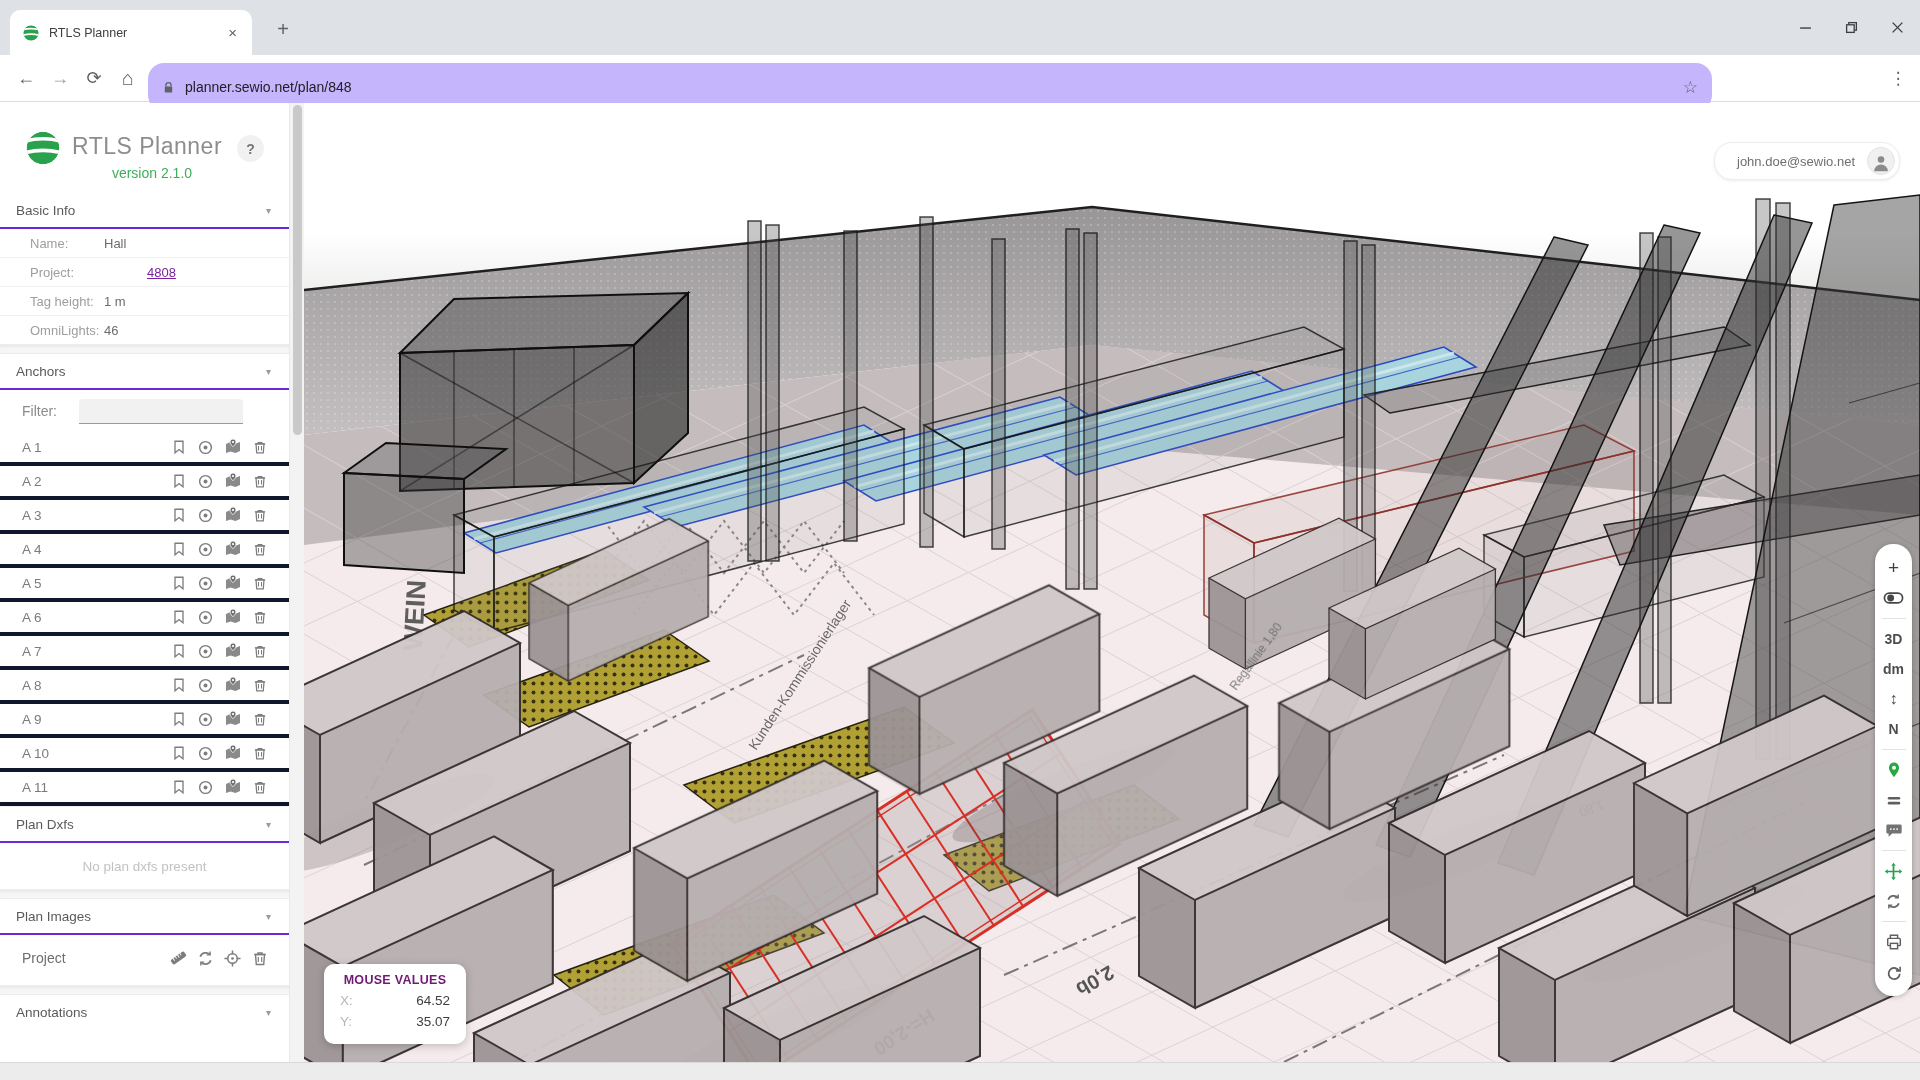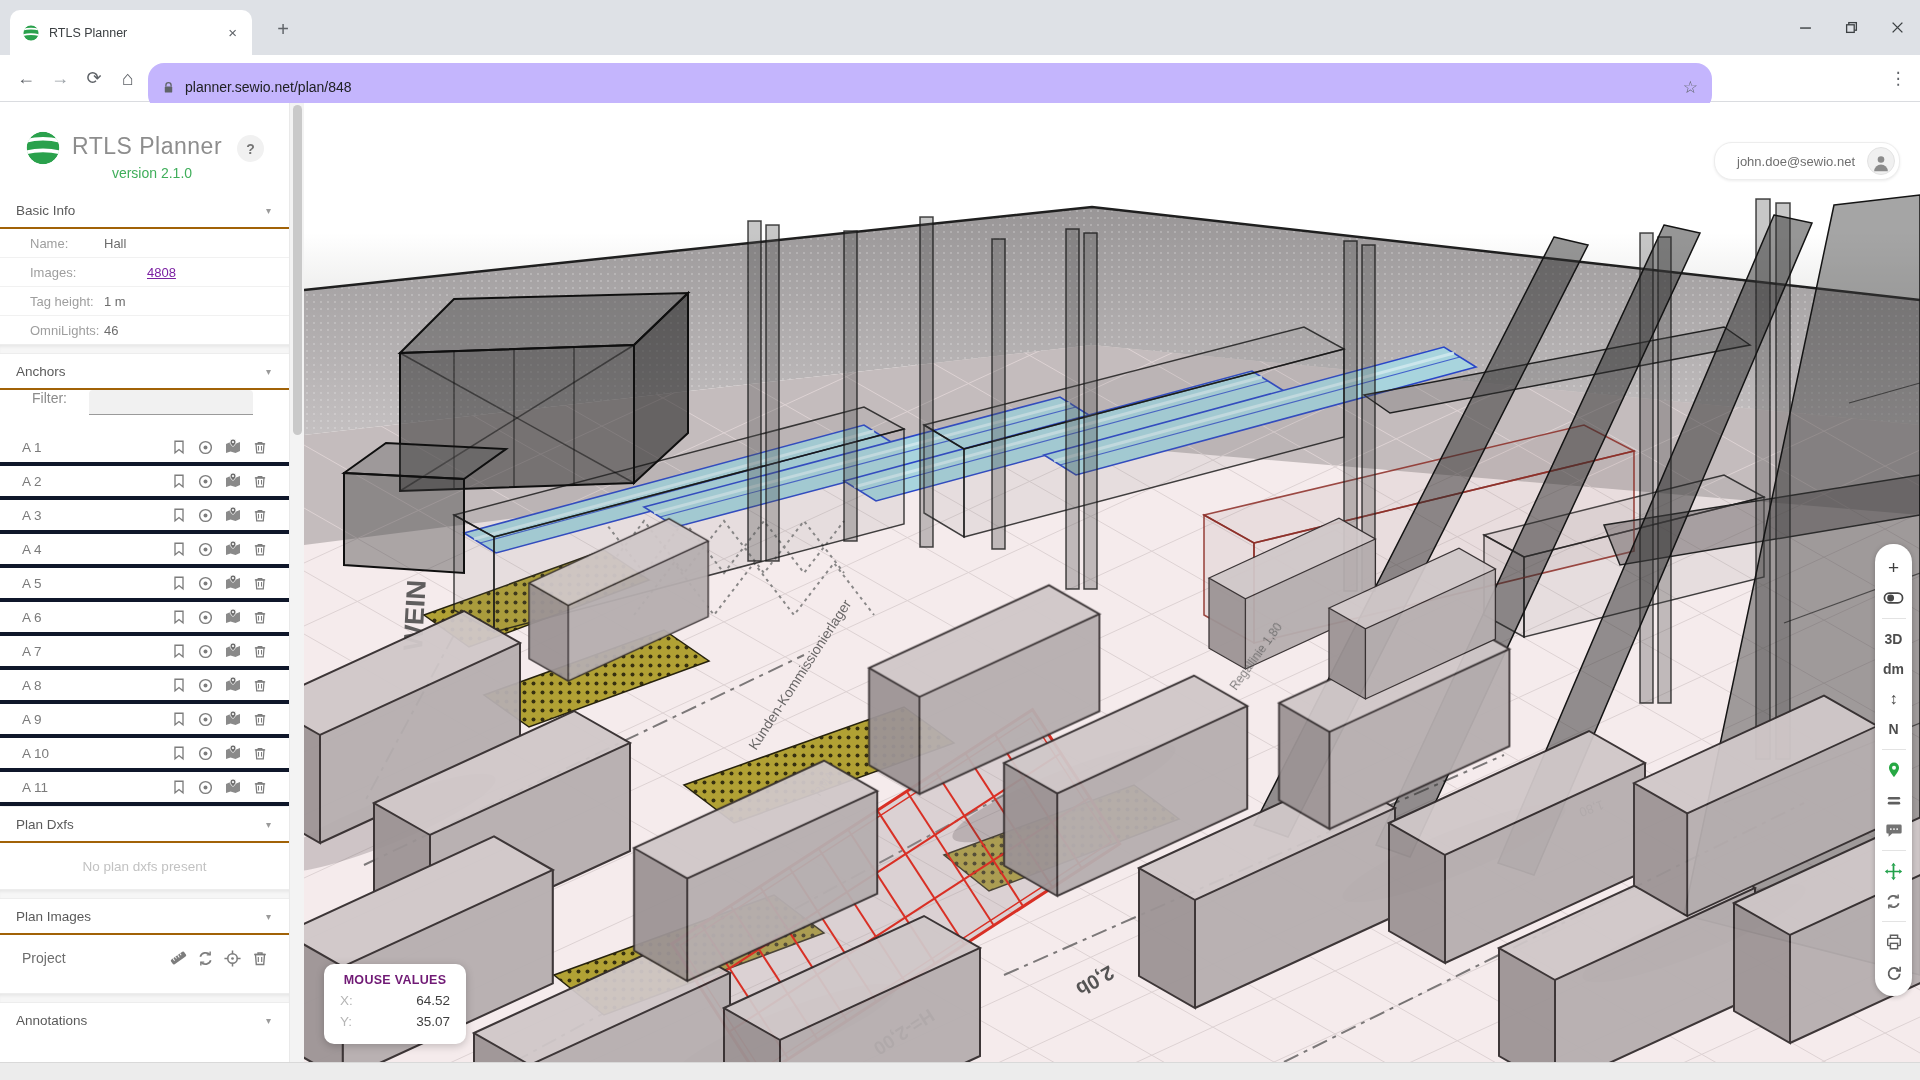--- a/index.html
+++ b/index.html
@@ -37,38 +37,38 @@
   
   .sb-head{margin-top:24px;height:66px;position:relative;}
   .logo{position:absolute;left:24px;top:2px;}
   .app-title{position:absolute;left:72px;top:6px;font-size:23px;color:#8d8d8d;letter-spacing:.5px;}
   .version{position:absolute;left:72px;top:38px;width:160px;text-align:center;font-size:14px;color:#3fae5a;}
   .helpbtn{position:absolute;left:237px;top:8px;width:27px;height:27px;border-radius:50%;background:#f1f1f1;
     color:#757575;font-size:14px;font-weight:bold;display:flex;align-items:center;justify-content:center;cursor:pointer;}
   .section-h{height:34px;display:flex;align-items:center;justify-content:space-between;
     padding:0 18px 0 16px;font-size:13.5px;color:#5a5a5a;cursor:pointer;background:#fff;}
   .section-h .chev{color:#9a9a9a;font-size:10px;}
-  .green-line{border-bottom:2px solid #a16207;}
+  .green-line{border-bottom:2px solid #6d28d9;}
   .gap{height:8px;background:#f6f6f6;border-top:1px solid #ededed;border-bottom:1px solid #ededed;
     box-shadow:inset 0 3px 3px -1px rgba(0,0,0,.06);}
   .info-row{height:28px;display:flex;align-items:center;padding-left:30px;font-size:13px;border-top:1px solid #f1f1f1;}
   .info-row:first-child{border-top:none;}
   .info-label{width:74px;color:#9e9e9e;}
   .info-value{color:#6d6d6d;}
   .link{color:#7b1fa2;text-decoration:underline;cursor:pointer;margin-left:43px;}
-  .filter-row{height:42px;display:flex;padding-left:32px;}
+  .filter-row{height:42px;display:flex;align-items:center;padding-left:22px;}
   .filter-label{font-size:14px;color:#8b8b8b;}
   .filter-input{margin-left:22px;width:152px;height:24px;background:#f1f1f1;border:none;
     border-bottom:1px solid #9a9a9a;border-radius:4px 4px 0 0;outline:none;padding:0 6px;font-size:13px;color:#555;}
   .anchor-list{height:375px;overflow:hidden;}
   .anchor-row{height:30px;display:flex;align-items:center;padding:0 20px 0 22px;border-bottom:4px solid #0f172a;}
   .anchor-label{flex:1;font-size:13.5px;color:#7b7b7b;}
   .row-icon{width:19px;height:19px;margin-left:8px;cursor:pointer;display:flex;align-items:center;justify-content:center;}
   .empty-row{height:46px;display:flex;align-items:center;justify-content:center;font-size:13.5px;color:#c2c2c2;}
-  .project-row{height:46px;display:flex;align-items:center;padding:0 20px 12px 22px;}
+  .project-row{height:46px;display:flex;align-items:center;padding:0 20px 4px 22px;}
   .project-label{flex:1;font-size:14px;color:#6d6d6d;}
 
   
   .email-badge{position:absolute;top:39px;right:20px;height:36px;border-radius:18px;background:#fff;
     border:1px solid #ededed;box-shadow:0 1px 3px rgba(0,0,0,.08);display:flex;align-items:center;
     padding:0 4px 0 22px;cursor:pointer;}
   .email-text{font-size:13px;color:#6f6f6f;margin-right:12px;}
   .avatar{width:28px;height:28px;border-radius:50%;background:#f0f0f0;border:1px solid #e3e3e3;
     overflow:hidden;display:flex;align-items:flex-end;justify-content:center;box-sizing:border-box;}
   .mouse-card{position:absolute;left:20px;top:861px;width:142px;height:80px;background:#fff;border-radius:10px;
@@ -169,21 +169,21 @@
   <div class="section-h green-line">
     <span>Basic Info</span>
     <span class="chev">▾</span>
   </div>
   <div>
     <div class="info-row">
           <span class="info-label">Name:</span>
           <span class="info-value">Hall</span>
         </div>
     <div class="info-row">
-          <span class="info-label">Images:</span>
+          <span class="info-label">Project:</span>
           <span class="info-value link">4808</span>
         </div>
     <div class="info-row">
           <span class="info-label">Tag height:</span>
           <span class="info-value">1 m</span>
         </div>
     <div class="info-row">
           <span class="info-label">OmniLights:</span>
           <span class="info-value">46</span>
         </div>

